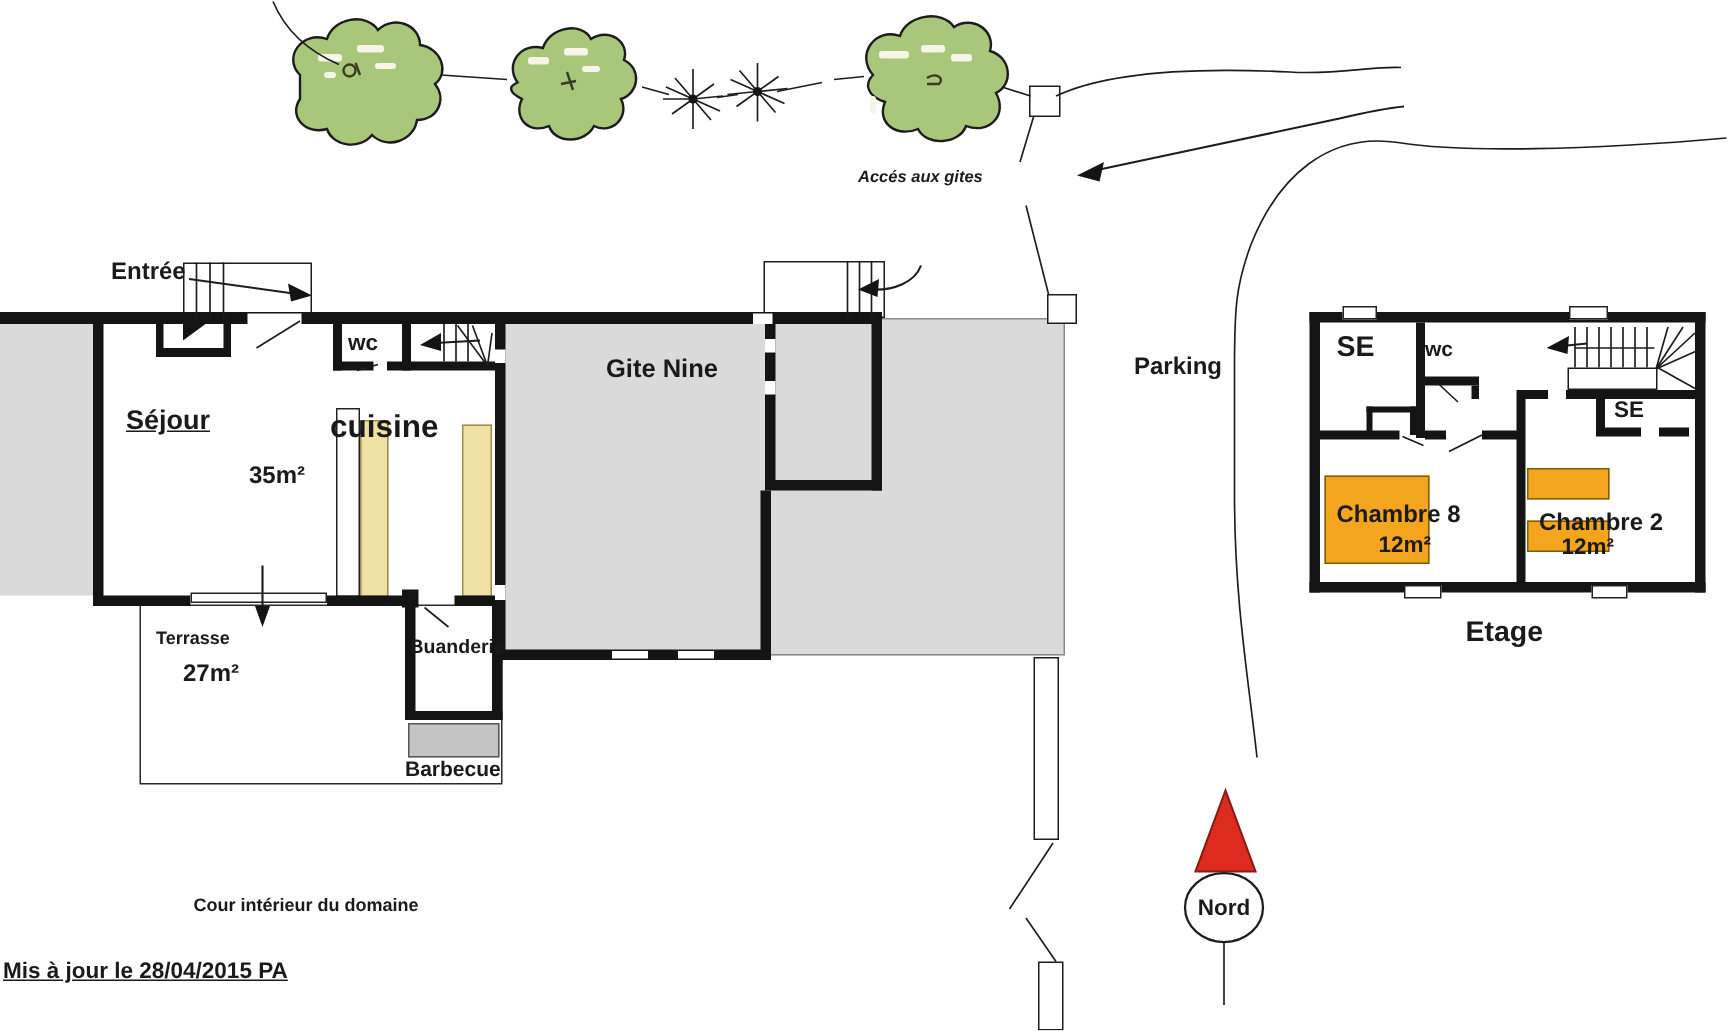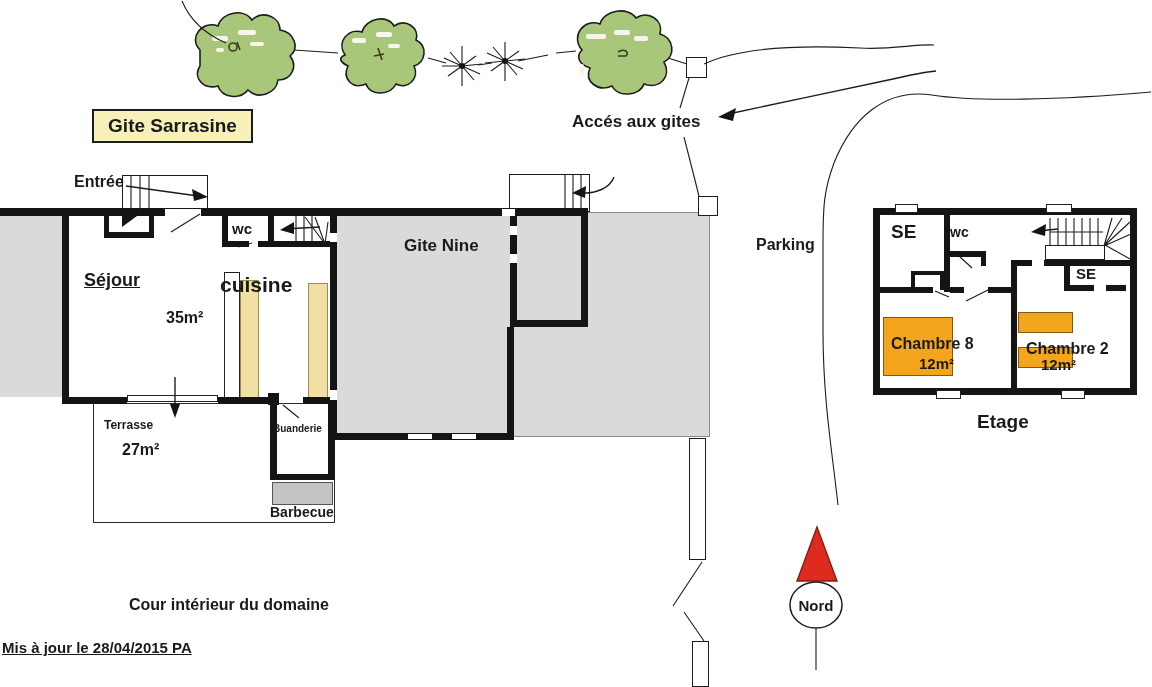--- a/index.html
+++ b/index.html
@@ -213,37 +213,34 @@
       <path d="M702,562 L673,606 M684,612 L704,641"></path>
     </g>
 
     <g>
       <polygon points="817,527 797,581 837,581" style="fill:var(--north-red,#DD2B20);stroke:#8a1a12;stroke-width:1.4;"></polygon>
       <ellipse cx="816" cy="605" rx="26" ry="23" style="fill:#fff;stroke:#1c1c1c;stroke-width:1.5;"></ellipse>
       <path class="thin2" d="M816,628 L816,670"></path>
     </g>
   </svg>
 
-  <div class="titlebox">
-      <span>Gite Sarrasine</span>
-    </div>
 
   <div class="lbl" style="left:74px;top:174px;font-size:16px;">Entrée</div>
   <div class="lbl" style="left:84px;top:271px;font-size:18px;text-decoration:underline;">Séjour</div>
   <div class="lbl" style="left:166px;top:310px;font-size:16px;">35m²</div>
   <div class="lbl" style="left:220px;top:274px;font-size:21px;z-index:8;text-align:right;">cuisine</div>
   <div class="lbl" style="left:232px;top:221px;font-size:15px;">wc</div>
   <div class="lbl" style="left:404px;top:237px;font-size:17px;">Gite Nine</div>
-  <div class="lbl" style="left:572px;top:113px;font-size:17px;">Accés aux gites</div>
+  <div class="lbl" style="left:572px;top:113px;font-size:11px;font-style:italic;">Accés aux gites</div>
   <div class="lbl" style="left:756px;top:237px;font-size:16px;">Parking</div>
   <div class="lbl" style="left:104px;top:419px;font-size:12px;">Terrasse</div>
   <div class="lbl" style="left:122px;top:442px;font-size:16px;">27m²</div>
-  <div class="lbl" style="left:273px;top:424px;font-size:10px;z-index:8;">Buanderie</div>
+  <div class="lbl" style="left:273px;top:424px;font-size:13px;z-index:8;">Buanderie</div>
   <div class="lbl" style="left:270px;top:505px;font-size:14px;">Barbecue</div>
-  <div class="lbl" style="left:129px;top:597px;font-size:16px;">Cour intérieur du domaine</div>
+  <div class="lbl" style="left:129px;top:597px;font-size:12px;">Cour intérieur du domaine</div>
   <div class="lbl" style="left:2px;top:640px;font-size:15px;text-decoration:underline;">Mis à jour le 28/04/2015  PA</div>
   <div class="lbl" style="left:790px;top:598px;width:52px;text-align:center;font-size:15px;z-index:8;">Nord</div>
 
   <div class="lbl" style="left:891px;top:222px;font-size:19px;">SE</div>
   <div class="lbl" style="left:950px;top:225px;font-size:14px;">wc</div>
   <div class="lbl" style="left:1076px;top:266px;font-size:15px;">SE</div>
   <div class="lbl" style="left:891px;top:336px;font-size:16px;z-index:8;">Chambre 8</div>
   <div class="lbl" style="left:919px;top:356px;font-size:15px;z-index:8;">12m²</div>
   <div class="lbl" style="left:1026px;top:341px;font-size:16px;z-index:8;">Chambre 2</div>
   <div class="lbl" style="left:1041px;top:357px;font-size:15px;z-index:8;">12m²</div>

